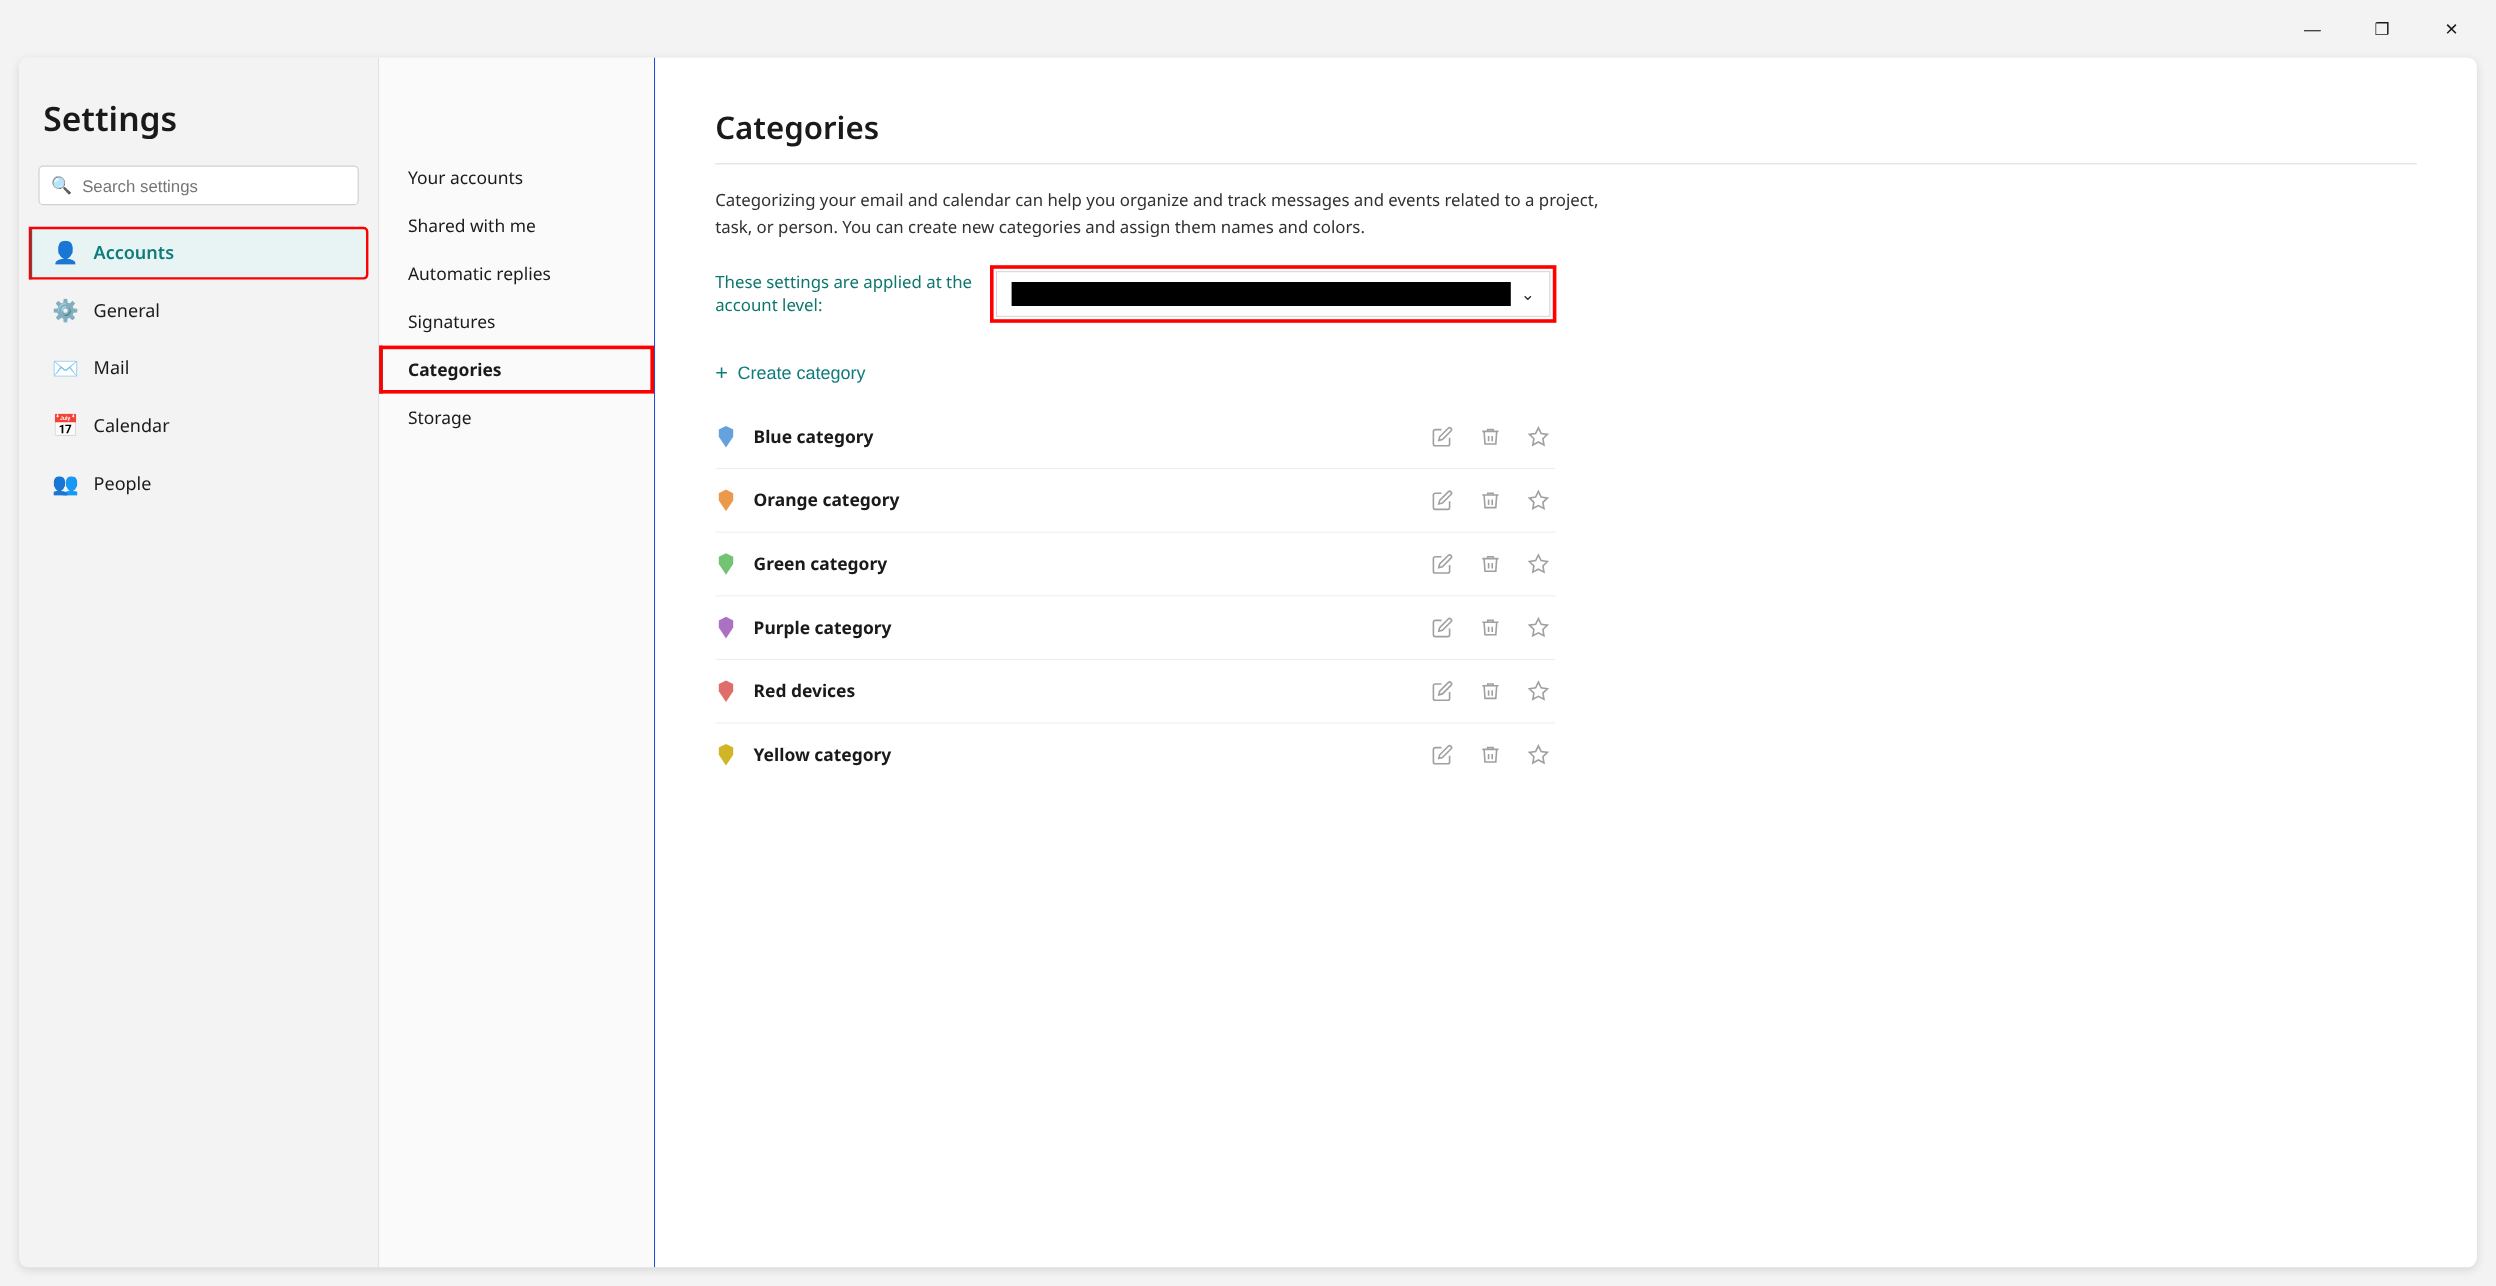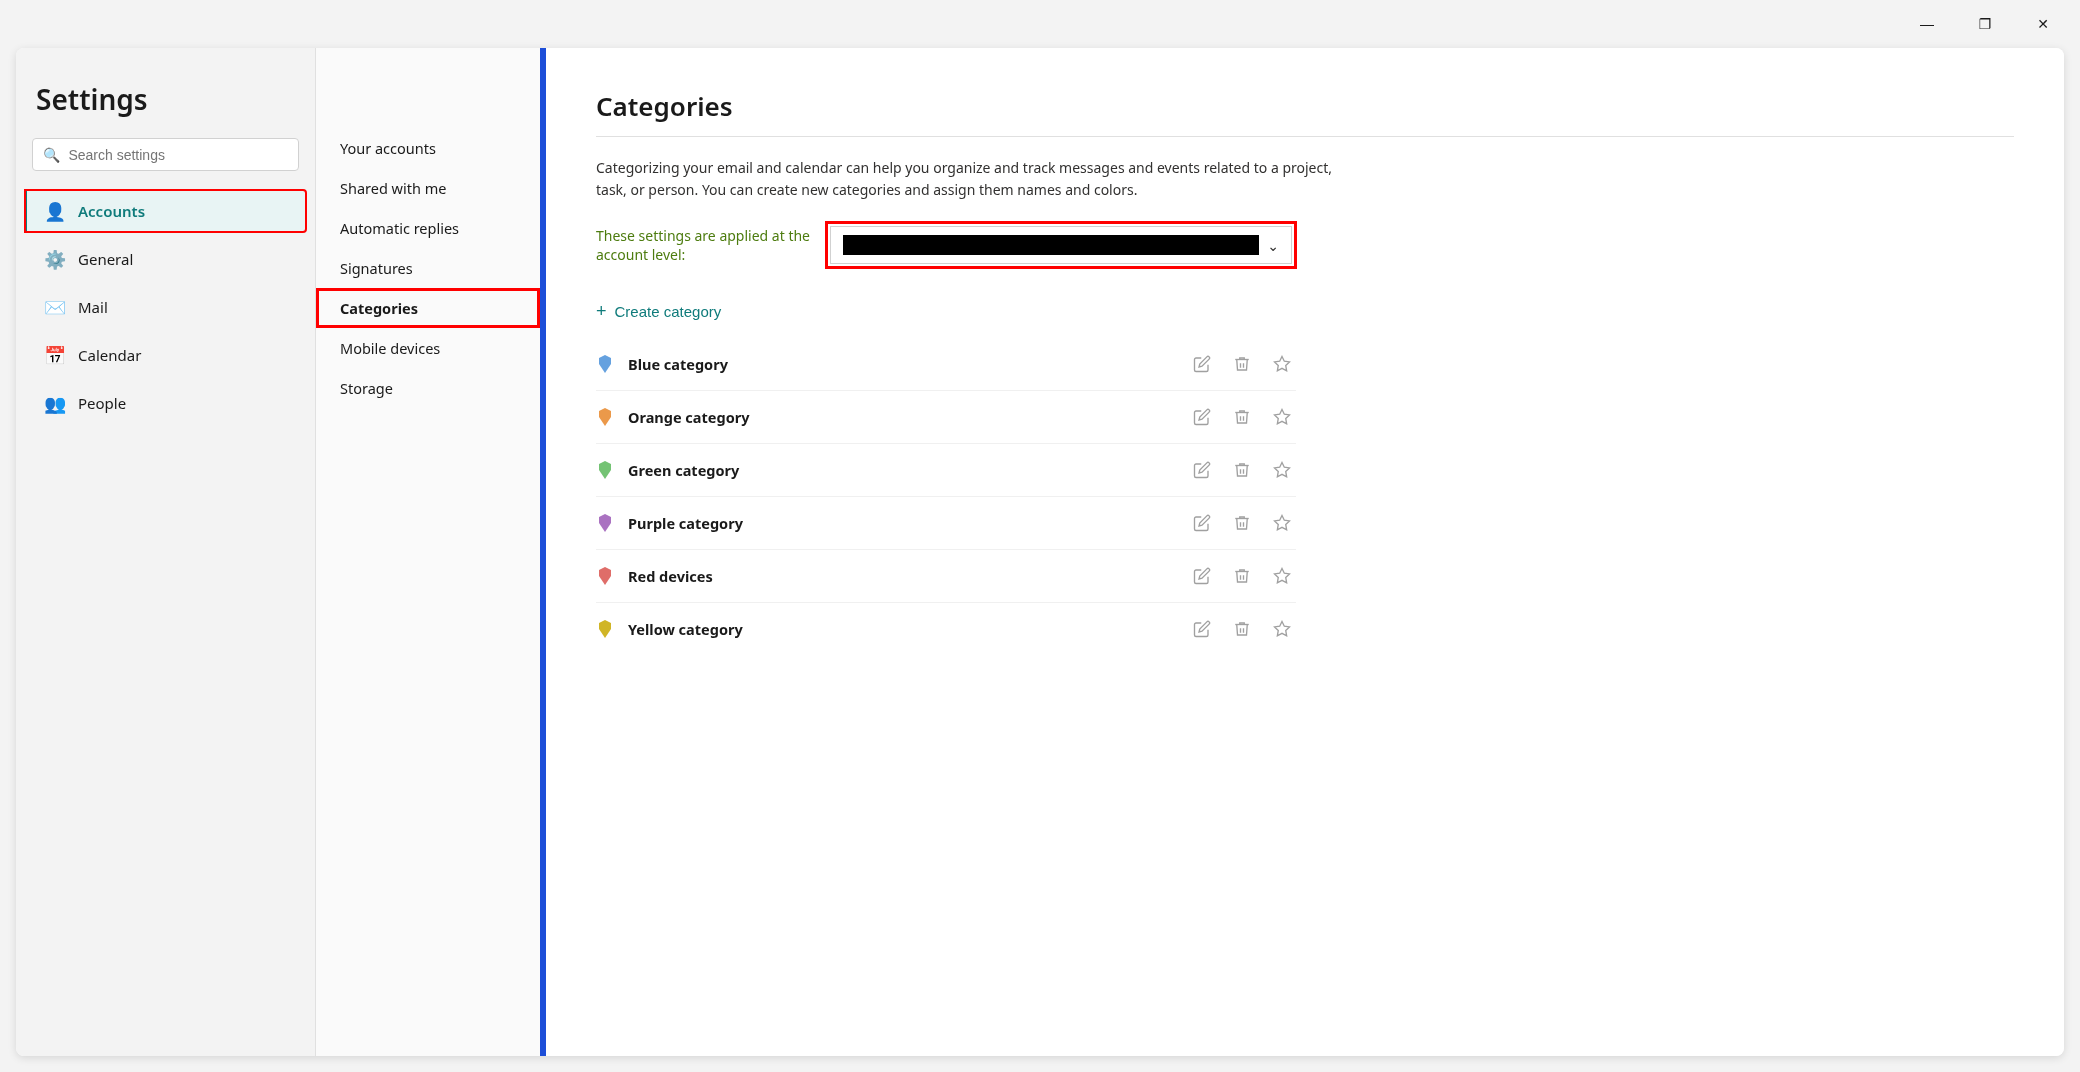--- a/index.html
+++ b/index.html
@@ -120,21 +120,21 @@
       font-size: 18px;
       width: 22px;
       text-align: center;
     }
 
     
     .accounts-subnav {
       width: 230px;
       background: #fafafa;
       padding: 80px 0 0 0;
-      border-right: 6px solid #1d4ed8;
+      border-right: 1px solid #1d4ed8;
     }
 
     .subnav-item {
       padding: 10px 24px;
       font-size: 14.5px;
       cursor: pointer;
       color: #1a1a1a;
       position: relative;
     }
 
@@ -177,21 +177,21 @@
 
     .account-level-row {
       display: flex;
       align-items: center;
       margin-bottom: 28px;
       gap: 20px;
     }
 
     .account-level-label {
       font-size: 14px;
-      color: #4d7c0f;
+      color: #0f766e;
       white-space: nowrap;
       line-height: 1.4;
     }
 
     .account-dropdown-wrapper {
       outline: 3px solid red;
       outline-offset: 2px;
       border: 1px solid #d1d1d1;
       background: #fff;
     }
@@ -335,21 +335,20 @@
       <span>People</span>
     </div>
   </div>
 
   <div class="accounts-subnav">
     <div class="subnav-item">Your accounts</div>
     <div class="subnav-item">Shared with me</div>
     <div class="subnav-item">Automatic replies</div>
     <div class="subnav-item">Signatures</div>
     <div class="subnav-item active active-highlight">Categories</div>
-    <div class="subnav-item">Mobile devices</div>
     <div class="subnav-item">Storage</div>
   </div>
 
   <div class="main-content">
     <div class="page-title">Categories</div>
 
     <p class="description">Categorizing your email and calendar can help you organize and track messages and events related to a project, task, or person. You can create new categories and assign them names and colors.</p>
 
     <div class="account-level-row">
       <div class="account-level-label">These settings are applied at the<br>account level:</div>

